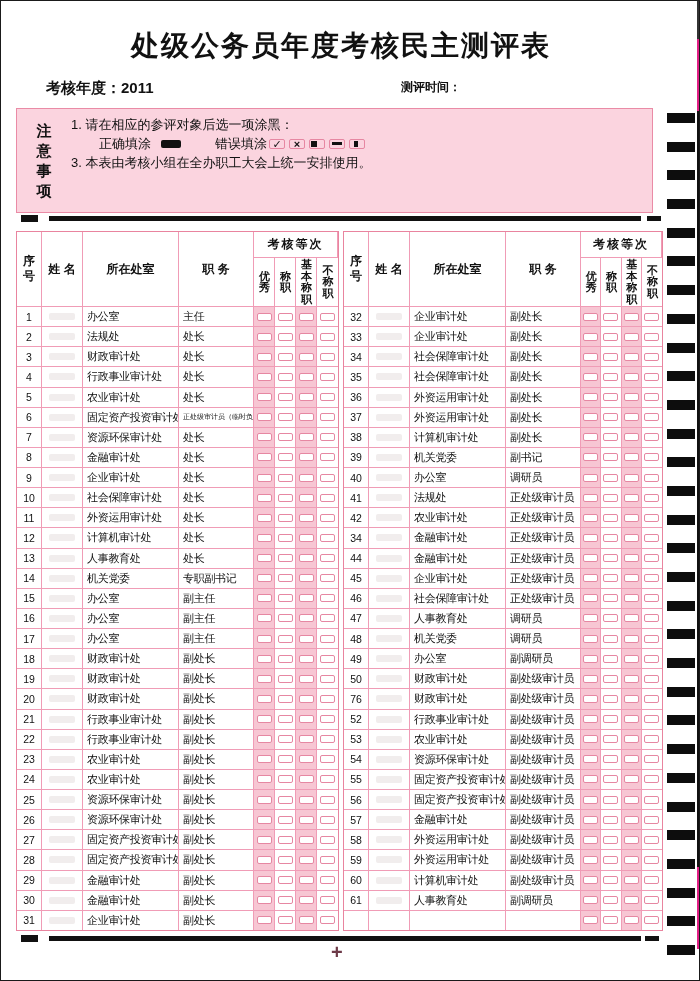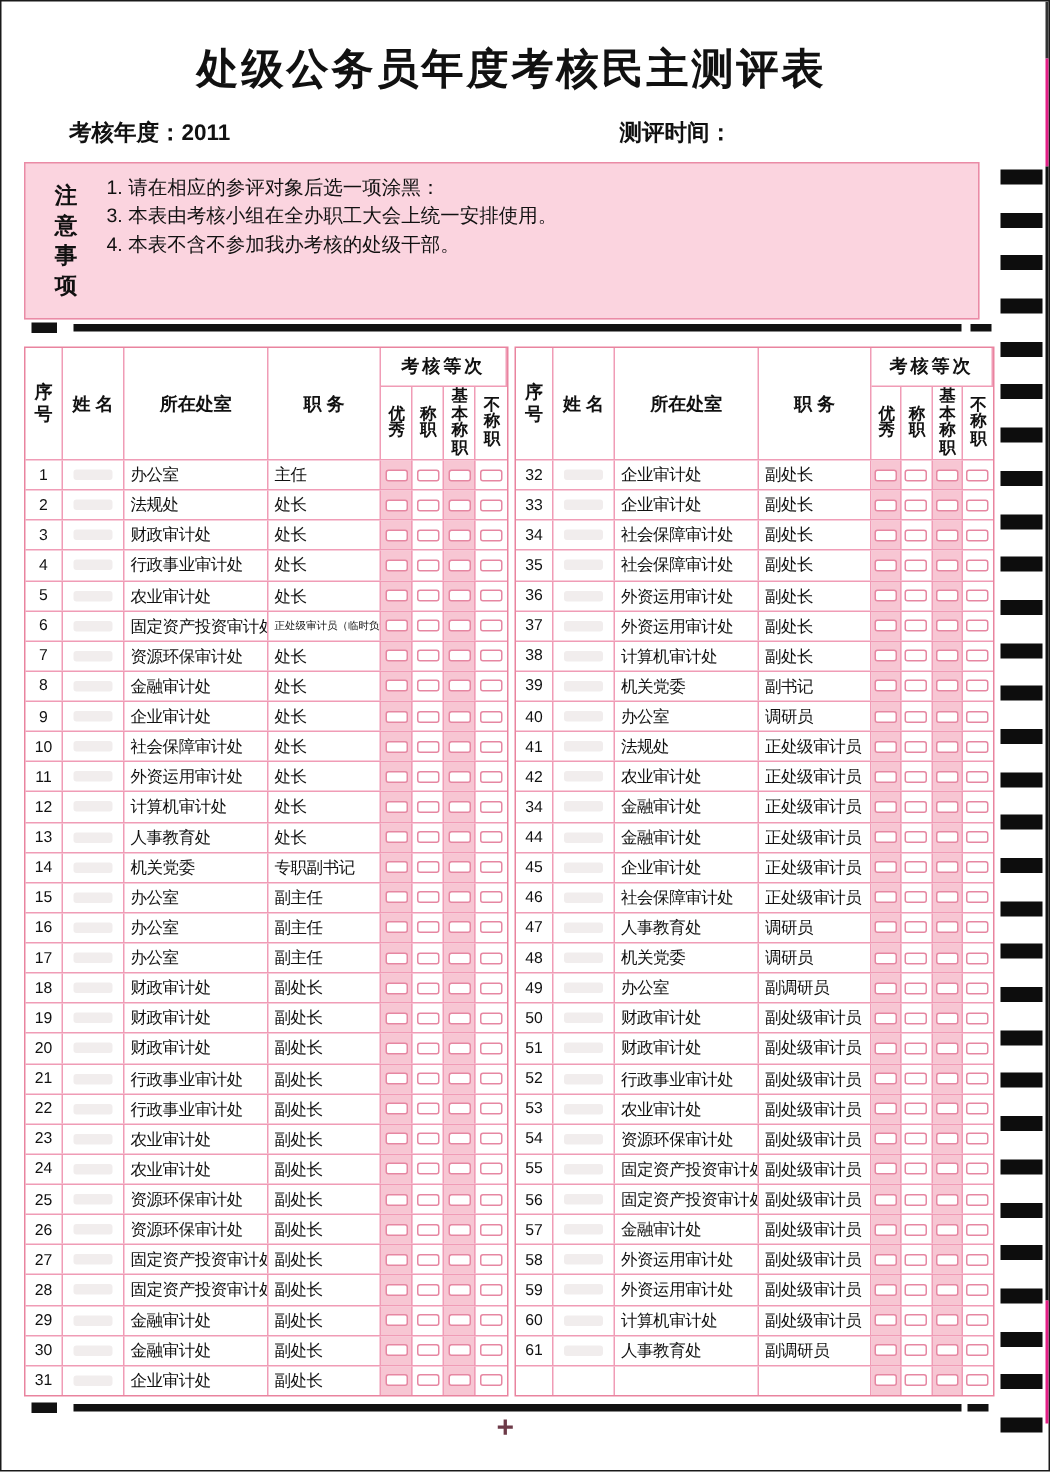--- a/index.html
+++ b/index.html
@@ -7,21 +7,21 @@
     --notice-bg:#fbd4df; --notice-border:#ea8ba6; --bubble-border:#e687a2;
     --magenta-edge:#e21f85; --ink:#111111;
   }
   *{margin:0;padding:0;box-sizing:border-box;}
   body{background:#fff;}
   .page{position:relative;width:700px;height:981px;background:#fff;border:1px solid #1a1a1a;
         font-family:"Liberation Sans","DejaVu Sans",sans-serif;color:var(--ink);overflow:hidden;}
   .title{position:absolute;top:26px;left:0;width:680px;text-align:center;font-size:28px;
          font-weight:bold;letter-spacing:2px;}
   .meta-year{position:absolute;top:78px;left:45px;font-size:15px;font-weight:bold;}
-  .meta-time{position:absolute;top:78px;left:412px;font-size:15px;font-weight:bold;}
+  .meta-time{position:absolute;top:78px;left:400px;font-size:12px;font-weight:bold;}
 
   
   .notice{position:absolute;left:15px;top:107px;width:637px;height:105px;
           background:var(--notice-bg);border:1px solid var(--notice-border);display:flex;}
   .notice-side{width:54px;display:flex;flex-direction:column;align-items:center;
                justify-content:center;font-size:15px;font-weight:bold;line-height:20px;}
   .notice-body{flex:1;padding-top:6px;font-size:13px;line-height:19px;font-weight:500;}
   .fill-line{display:flex;align-items:center;height:19px;padding-left:28px;}
   .fill-label{font-size:13px;font-weight:500;}
   .correct-mark{width:20px;height:8px;background:#111;border-radius:2px;margin:0 34px 0 10px;}
@@ -84,22 +84,41 @@
 
   <div class="notice">
     <div class="notice-side">
       <span>注</span>
       <span>意</span>
       <span>事</span>
       <span>项</span>
     </div>
     <div class="notice-body">
       <div>1. 请在相应的参评对象后选一项涂黑：</div>
+      <div class="fill-line">
+        <span class="fill-label">正确填涂</span>
+        <span class="correct-mark"></span>
+        <span class="fill-label">错误填涂</span>
+        <span class="wrong-box">
+            <span class="wb-glyph">✓</span>
+          </span>
+        <span class="wrong-box">
+            <span class="wb-glyph">×</span>
+          </span>
+        <span class="wrong-box">
+            <span class="wb-half"></span>
+          </span>
+        <span class="wrong-box">
+            <span class="wb-dash"></span>
+          </span>
+        <span class="wrong-box">
+            <span class="wb-vbar"></span>
+          </span>
+      </div>
       <div>3. 本表由考核小组在全办职工大会上统一安排使用。</div>
-      <div>4. 本表不含不参加我办考核的处级干部。</div>
     </div>
   </div>
 
   <div class="bar" style="left:20px;top:214px;width:17px;height:7px;"></div>
   <div class="bar" style="left:48px;top:215px;width:592px;height:5px;"></div>
   <div class="bar" style="left:646px;top:215px;width:14px;height:5px;"></div>
   <div class="bar" style="left:20px;top:934px;width:17px;height:7px;"></div>
   <div class="bar" style="left:48px;top:935px;width:592px;height:5px;"></div>
   <div class="bar" style="left:644px;top:935px;width:14px;height:5px;"></div>
 
@@ -1146,21 +1165,21 @@
             <div class="bubble"></div>
           </div>
           <div class="tcell grade striped">
             <div class="bubble"></div>
           </div>
           <div class="tcell grade">
             <div class="bubble"></div>
           </div>
         </div>
         <div class="trow">
-          <div class="tcell seq">51</div>
+          <div class="tcell seq">76</div>
           <div class="tcell name">
             <div class="redact"></div>
           </div>
           <div class="tcell dept">财政审计处</div>
           <div class="tcell post">副处级审计员</div>
           <div class="tcell grade striped">
             <div class="bubble"></div>
           </div>
           <div class="tcell grade">
             <div class="bubble"></div>

